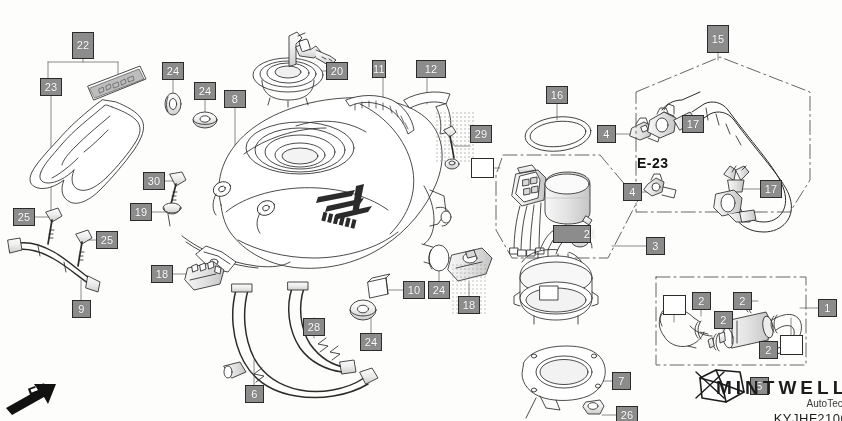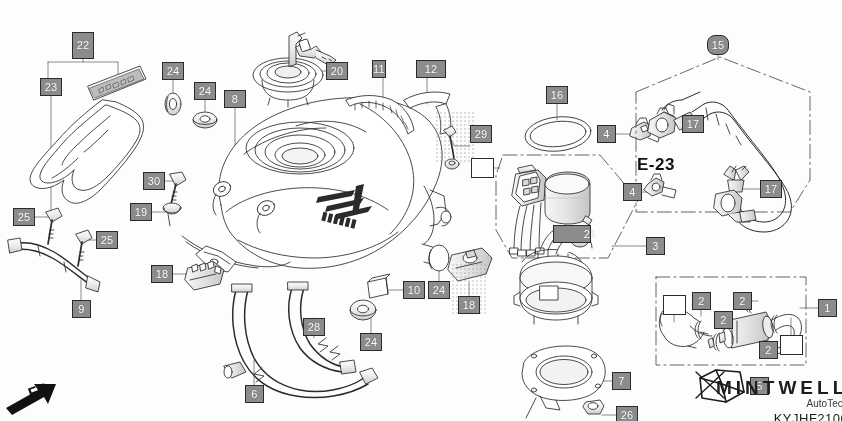--- a/index.html
+++ b/index.html
@@ -36,21 +36,21 @@
   .wbox{
     position:absolute;
     box-sizing:border-box;
     background:#ffffff;
     border:1.5px solid #2b2b2b;
   }
   .etag{
     position:absolute;
     font-family:"Liberation Sans",sans-serif;
     font-weight:bold;
-    font-size:17px;
+    font-size:14px;
     color:#111;
     letter-spacing:.5px;
     user-select:none;
   }
   .frlabel{
     position:absolute;
     font-family:"Liberation Sans",sans-serif;
     font-weight:bold;
     font-size:15px;
     color:#111;
@@ -560,21 +560,21 @@
       <div class="badge" style="left: 72px; top: 32px; width: 22px; height: 27px;">22</div>
       <div class="badge shadow" style="left: 40px; top: 78px; width: 22px; height: 18px;">23</div>
       <div class="badge" style="left: 162px; top: 62px; width: 22px; height: 18px;">24</div>
       <div class="badge" style="left: 194px; top: 82px; width: 22px; height: 18px;">24</div>
       <div class="badge shadow" style="left: 224px; top: 90px; width: 22px; height: 18px;">8</div>
       <div class="badge" style="left: 326px; top: 62px; width: 22px; height: 18px;">20</div>
       <div class="badge" style="left: 372px; top: 60px; width: 14px; height: 18px;">11</div>
       <div class="badge" style="left: 416px; top: 60px; width: 30px; height: 18px; text-align: right;">12</div>
       <div class="badge" style="left: 470px; top: 125px; width: 22px; height: 18px;">29</div>
       <div class="badge shadow" style="left: 546px; top: 86px; width: 22px; height: 18px;">16</div>
-      <div class="badge" style="left: 707px; top: 35px; width: 22px; height: 20px; border-radius: 8px;">15</div>
+      <div class="badge" style="left: 707px; top: 25px; width: 22px; height: 28px;">15</div>
       <div class="badge" style="left: 682px; top: 115px; width: 22px; height: 18px;">17</div>
       <div class="badge" style="left: 760px; top: 180px; width: 22px; height: 18px;">17</div>
       <div class="badge" style="left: 597px; top: 125px; width: 19px; height: 18px;">4</div>
       <div class="badge" style="left: 623px; top: 183px; width: 19px; height: 18px;">4</div>
       <div class="badge" style="left: 646px; top: 237px; width: 19px; height: 18px;">3</div>
       <div class="badge" style="left: 553px; top: 225px; width: 22px; height: 18px; padding-left: 36px;">21</div>
       <div class="badge" style="left: 143px; top: 172px; width: 22px; height: 18px;">30</div>
       <div class="badge" style="left: 130px; top: 203px; width: 22px; height: 18px;">19</div>
       <div class="badge" style="left: 13px; top: 208px; width: 22px; height: 18px;">25</div>
       <div class="badge" style="left: 96px; top: 231px; width: 22px; height: 18px;">25</div>

